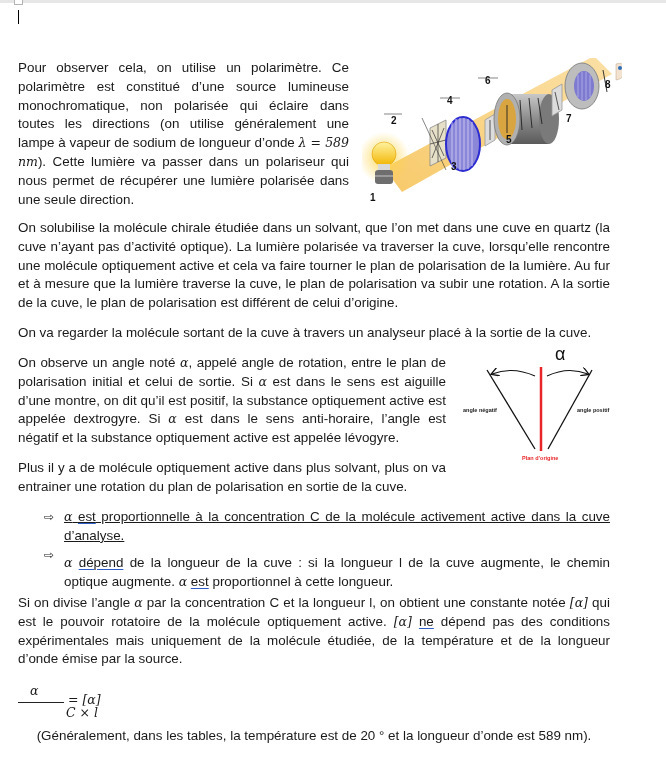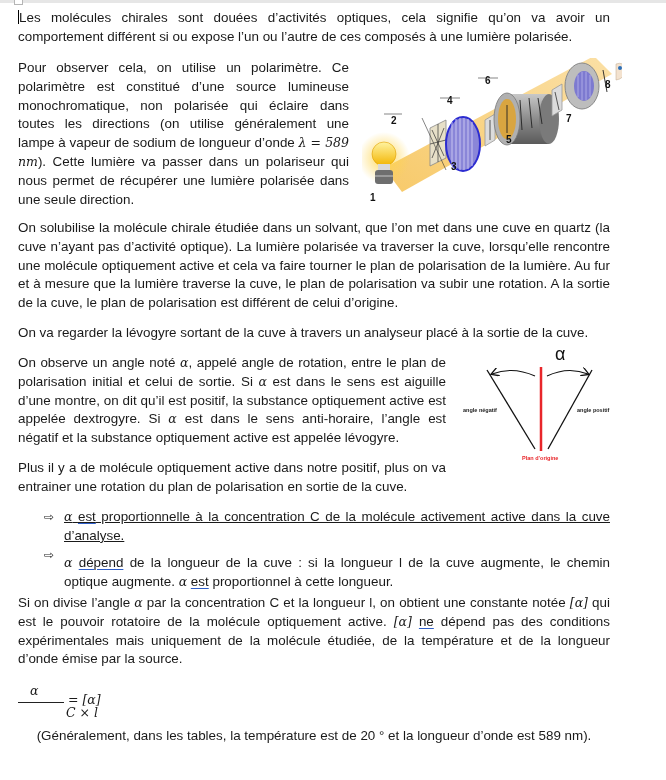--- a/index.html
+++ b/index.html
@@ -23,21 +23,21 @@
   .frac .den { position: absolute; left: 0; top: 22px; white-space: nowrap; margin-left: 48px; }
   .frac .eq { position: absolute; left: 50px; top: 9px; white-space: nowrap; }
   svg text { font-family: "Liberation Sans", "DejaVu Sans", sans-serif; }
 </style>
 </head>
 <body>
 
 <div class="topbar"></div>
 <div class="topmark"></div>
 
-<p class="p just" style="top:9px; width:592px;"><span class="cursor"></span><span>Les molécules chirales sont douées d’activités optiques, cela signifie qu’on va avoir un comportement différent si ou expose l’un ou l’autre de ces composés à une lumière polarisée.</span></p>
+<p class="p just" style="top:9px; width:592px;"><span class="cursor"></span></p>
 
 <p class="p just" style="top:59px; width:331px;"><span>Pour observer cela, on utilise un polarimètre. Ce polarimètre est constitué d’une source lumineuse monochromatique, non polarisée qui éclaire dans toutes les directions (on utilise généralement une lampe à vapeur de sodium de longueur d’onde </span><span class="math">λ = 589 nm</span><span>). Cette lumière va passer dans un polariseur qui nous permet de récupérer une lumière polarisée dans une seule direction.</span></p>
 
 <svg style="position:absolute; left:362px; top:58px;" width="260" height="150" viewBox="0 0 260 150">
   <defs>
     <radialGradient id="glow" cx="50%" cy="50%" r="50%">
       <stop offset="0%" stop-color="#ffd54a" stop-opacity="0.9"></stop>
       <stop offset="100%" stop-color="#ffd54a" stop-opacity="0"></stop>
     </radialGradient>
     <linearGradient id="beam" x1="0" y1="1" x2="1" y2="0">
@@ -131,42 +131,42 @@
     <text x="204" y="64">7</text>
     <text x="243" y="30">8</text>
   </g>
   <line x1="22" y1="56" x2="40" y2="56" stroke="#333" stroke-width="0.6"></line>
   <line x1="78" y1="40" x2="98" y2="40" stroke="#333" stroke-width="0.6"></line>
   <line x1="116" y1="20" x2="136" y2="20" stroke="#333" stroke-width="0.6"></line>
 </svg>
 
 <p class="p just" style="top:219px; width:592px;"><span>On solubilise la molécule chirale étudiée dans un solvant, que l’on met dans une cuve en quartz (la cuve n’ayant pas d’activité optique). La lumière polarisée va traverser la cuve, lorsqu’elle rencontre une molécule optiquement active et cela va faire tourner le plan de polarisation de la lumière. Au fur et à mesure que la lumière traverse la cuve, le plan de polarisation va subir une rotation. A la sortie de la cuve, le plan de polarisation est différent de celui d’origine.</span></p>
 
-<p class="p" style="top:324px; width:592px;"><span>On va regarder la lévogyre sortant de la cuve à travers un analyseur placé à la sortie de la cuve.</span></p>
+<p class="p" style="top:324px; width:592px;"><span>On va regarder la molécule sortant de la cuve à travers un analyseur placé à la sortie de la cuve.</span></p>
 
 <p class="p just" style="top:354px; width:428px;"><span>On observe un angle noté </span><span class="math">α</span><span>, appelé angle de rotation, entre le plan de polarisation initial et celui de sortie. Si </span><span class="math">α</span><span> est dans le sens est aiguille d’une montre, on dit qu’il est positif, la substance optiquement active est appelée dextrogyre. Si </span><span class="math">α</span><span> est dans le sens anti-horaire, l’angle est négatif et la substance optiquement active est appelée lévogyre.</span></p>
 
 <svg style="position:absolute; left:455px; top:342px;" width="190" height="120" viewBox="0 0 190 120">
   <defs>
     <marker id="arr" markerWidth="8" markerHeight="8" refX="6" refY="4" orient="auto">
       <path d="M0,0 L7,4 L0,8" fill="none" stroke="#111" stroke-width="1.2"></path>
     </marker>
   </defs>
   <text x="100" y="18" font-size="18" font-family="DejaVu Serif, serif" fill="#111">α</text>
   <line x1="32" y1="28" x2="80" y2="107" stroke="#111" stroke-width="1.3"></line>
   <line x1="137" y1="28" x2="93" y2="107" stroke="#111" stroke-width="1.3"></line>
   <line x1="86" y1="25" x2="86" y2="109" stroke="#e8262a" stroke-width="2.5"></line>
   <path d="M80,34 Q58,24 37,32" fill="none" stroke="#111" stroke-width="1.1" marker-end="url(#arr)"></path>
   <path d="M92,34 Q113,24 133,32" fill="none" stroke="#111" stroke-width="1.1" marker-end="url(#arr)"></path>
   <text x="8" y="70" font-size="5.5" font-weight="bold" fill="#222">angle négatif</text>
   <text x="122" y="70" font-size="5.5" font-weight="bold" fill="#222">angle positif</text>
   <text x="67" y="118" font-size="5.5" font-weight="bold" fill="#e8262a">Plan d’origine</text>
 </svg>
 
-<p class="p just" style="top:459px; width:428px;"><span>Plus il y a de molécule optiquement active dans notre positif, plus on va entrainer une rotation du plan de polarisation en sortie de la cuve.</span></p>
+<p class="p just" style="top:459px; width:428px;"><span>Plus il y a de molécule optiquement active dans plus solvant, plus on va entrainer une rotation du plan de polarisation en sortie de la cuve.</span></p>
 
 <span class="bullet" style="top:510px;">⇨</span>
 <p class="btext" style="top:508px; margin:0;text-decoration:underline;"><span class="math">α</span> <span class="ul">est</span><span> proportionnelle à la concentration C de la molécule activement active dans la cuve d’analyse.</span></p>
 
 <span class="bullet" style="top:548px;">⇨</span>
 <p class="btext" style="top:554px; margin:0;"><span class="math">α</span> <span class="ul">dépend</span><span> de la longueur de la cuve : si la longueur l de la cuve augmente, le chemin optique augmente. </span><span class="math">α</span> <span class="ul">est</span><span> proportionnel à cette longueur.</span></p>
 
 <p class="p just" style="top:594px; width:592px;"><span>Si on divise l’angle </span><span class="math">α</span><span> par la concentration C et la longueur l, on obtient une constante notée </span><span class="math">[α]</span><span> qui est le pouvoir rotatoire de la molécule optiquement active. </span><span class="math">[α]</span> <span class="ul">ne</span><span> dépend pas des conditions expérimentales mais uniquement de la molécule étudiée, de la température et de la longueur d’onde émise par la source.</span></p>
 
 <div class="frac">

